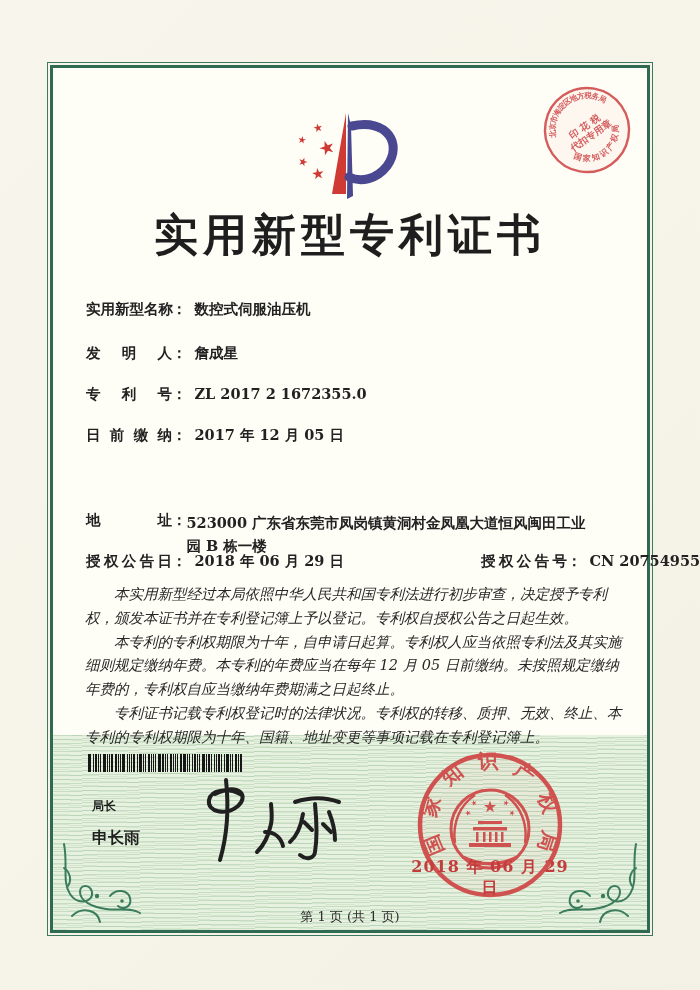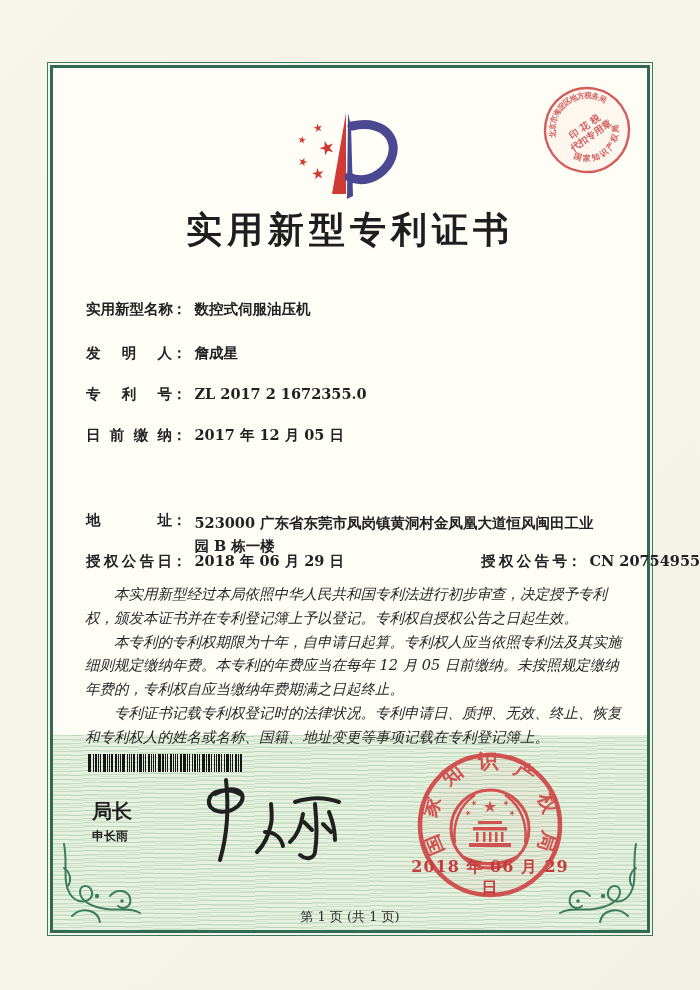--- a/index.html
+++ b/index.html
@@ -16,33 +16,33 @@
   }
   .guilloche {
     position:absolute; left:53px; top:735px; width:594px; height:195px;
     background:
       repeating-linear-gradient(179deg, rgba(122,175,126,0.30) 0 1px, rgba(255,255,255,0) 1px 4px),
       repeating-linear-gradient(2deg, rgba(122,175,126,0.18) 0 1px, rgba(255,255,255,0) 1px 5px),
       #e7f1df;
   }
   .cert-no { position:absolute; left:76px; top:106px; font-size:14.5px; color:#2b2b2b; letter-spacing:1.5px; font-weight:600; }
   .title { position:absolute; left:50px; top:206px; width:600px; text-align:center;
-    font-size:36px; font-weight:700; color:#1e1e1e; letter-spacing:5px; }
+    font-size:44px; font-weight:700; color:#1e1e1e; letter-spacing:5px; }
   .row { position:absolute; left:86px; font-size:14.5px; color:#222; font-weight:600; white-space:nowrap; }
   .row .lbl { display:inline-block; width:86px; text-align:justify; text-align-last:justify; vertical-align:top; }
   .row .val { margin-left:8px; }
-  .row .val-wrap { display:inline-block; margin-left:8px; width:406px; white-space:normal; line-height:23px; vertical-align:top; }
+  .row .val-wrap { display:inline-block; width:406px; white-space:normal; line-height:23px; vertical-align:top; }
   .grant-no-group { position:absolute; left:395px; top:0; }
   .paras { position:absolute; left:85px; top:583px; width:538px; font-size:14.5px;
     line-height:23.8px; color:#262626; font-style:italic; font-weight:500; }
   .paras p { text-indent:2em; }
   .barcode { position:absolute; left:88px; top:754px; height:18px; display:flex; align-items:stretch; }
   .barcode span { display:inline-block; background:#161616; }
-  .sig-title { position:absolute; left:92px; top:798px; font-size:20px; color:#1f1f1f; font-weight:600; font-family:"DejaVu Sans","Liberation Sans",sans-serif; }
-  .sig-name  { position:absolute; left:92px; top:828px; font-size:12px; color:#1f1f1f; font-weight:600; font-family:"DejaVu Sans","Liberation Sans",sans-serif; }
+  .sig-title { position:absolute; left:92px; top:798px; font-size:12px; color:#1f1f1f; font-weight:600; font-family:"DejaVu Sans","Liberation Sans",sans-serif; }
+  .sig-name  { position:absolute; left:92px; top:828px; font-size:16px; color:#1f1f1f; font-weight:600; font-family:"DejaVu Sans","Liberation Sans",sans-serif; }
   .seal-date { position:absolute; left:400px; top:857px; width:180px; text-align:center;
     font-size:16px; font-weight:700; color:#c43c3c; letter-spacing:1px; }
   .footer { position:absolute; left:50px; top:908px; width:600px; text-align:center; font-size:13px; color:#2e2e2e; }
   svg { position:absolute; overflow:visible; }
   .logo-svg { left:287px; top:110px; }
   .seal-svg { left:405px; top:745px; }
   .stamp-svg { left:537px; top:78px; }
   .sig-svg { left:185px; top:772px; }
   .flourish-bl { left:56px; top:838px; }
   .flourish-br { left:554px; top:838px; transform:scaleX(-1); }
@@ -111,21 +111,21 @@
   <div class="row" style="top:552px">
     <span class="lbl">授权公告日</span><span>：</span><span class="val">2018 年 06 月 29 日</span>
     <span class="grant-no-group">
       <span class="lbl">授权公告号</span><span>：</span><span class="val">CN 207549550 U</span>
     </span>
   </div>
 
   <div class="paras">
     <p>本实用新型经过本局依照中华人民共和国专利法进行初步审查，决定授予专利权，颁发本证书并在专利登记簿上予以登记。专利权自授权公告之日起生效。</p>
     <p>本专利的专利权期限为十年，自申请日起算。专利权人应当依照专利法及其实施细则规定缴纳年费。本专利的年费应当在每年 12 月 05 日前缴纳。未按照规定缴纳年费的，专利权自应当缴纳年费期满之日起终止。</p>
-    <p>专利证书记载专利权登记时的法律状况。专利申请日、质押、无效、终止、恢复和专利权人的姓名或名称、国籍、地址变更等事项记载在专利登记簿上。</p>
+    <p>专利证书记载专利权登记时的法律状况。专利权的转移、质押、无效、终止、本专利的专利权期限为十年、国籍、地址变更等事项记载在专利登记簿上。</p>
   </div>
 
   <div class="barcode">
       <span style="width: 3px; margin-right: 2px;"></span>
       <span style="width: 1px; margin-right: 1px;"></span>
       <span style="width: 2px; margin-right: 1px;"></span>
       <span style="width: 1px; margin-right: 1px;"></span>
       <span style="width: 1px; margin-right: 2px;"></span>
       <span style="width: 3px; margin-right: 1px;"></span>
       <span style="width: 1px; margin-right: 1px;"></span>

